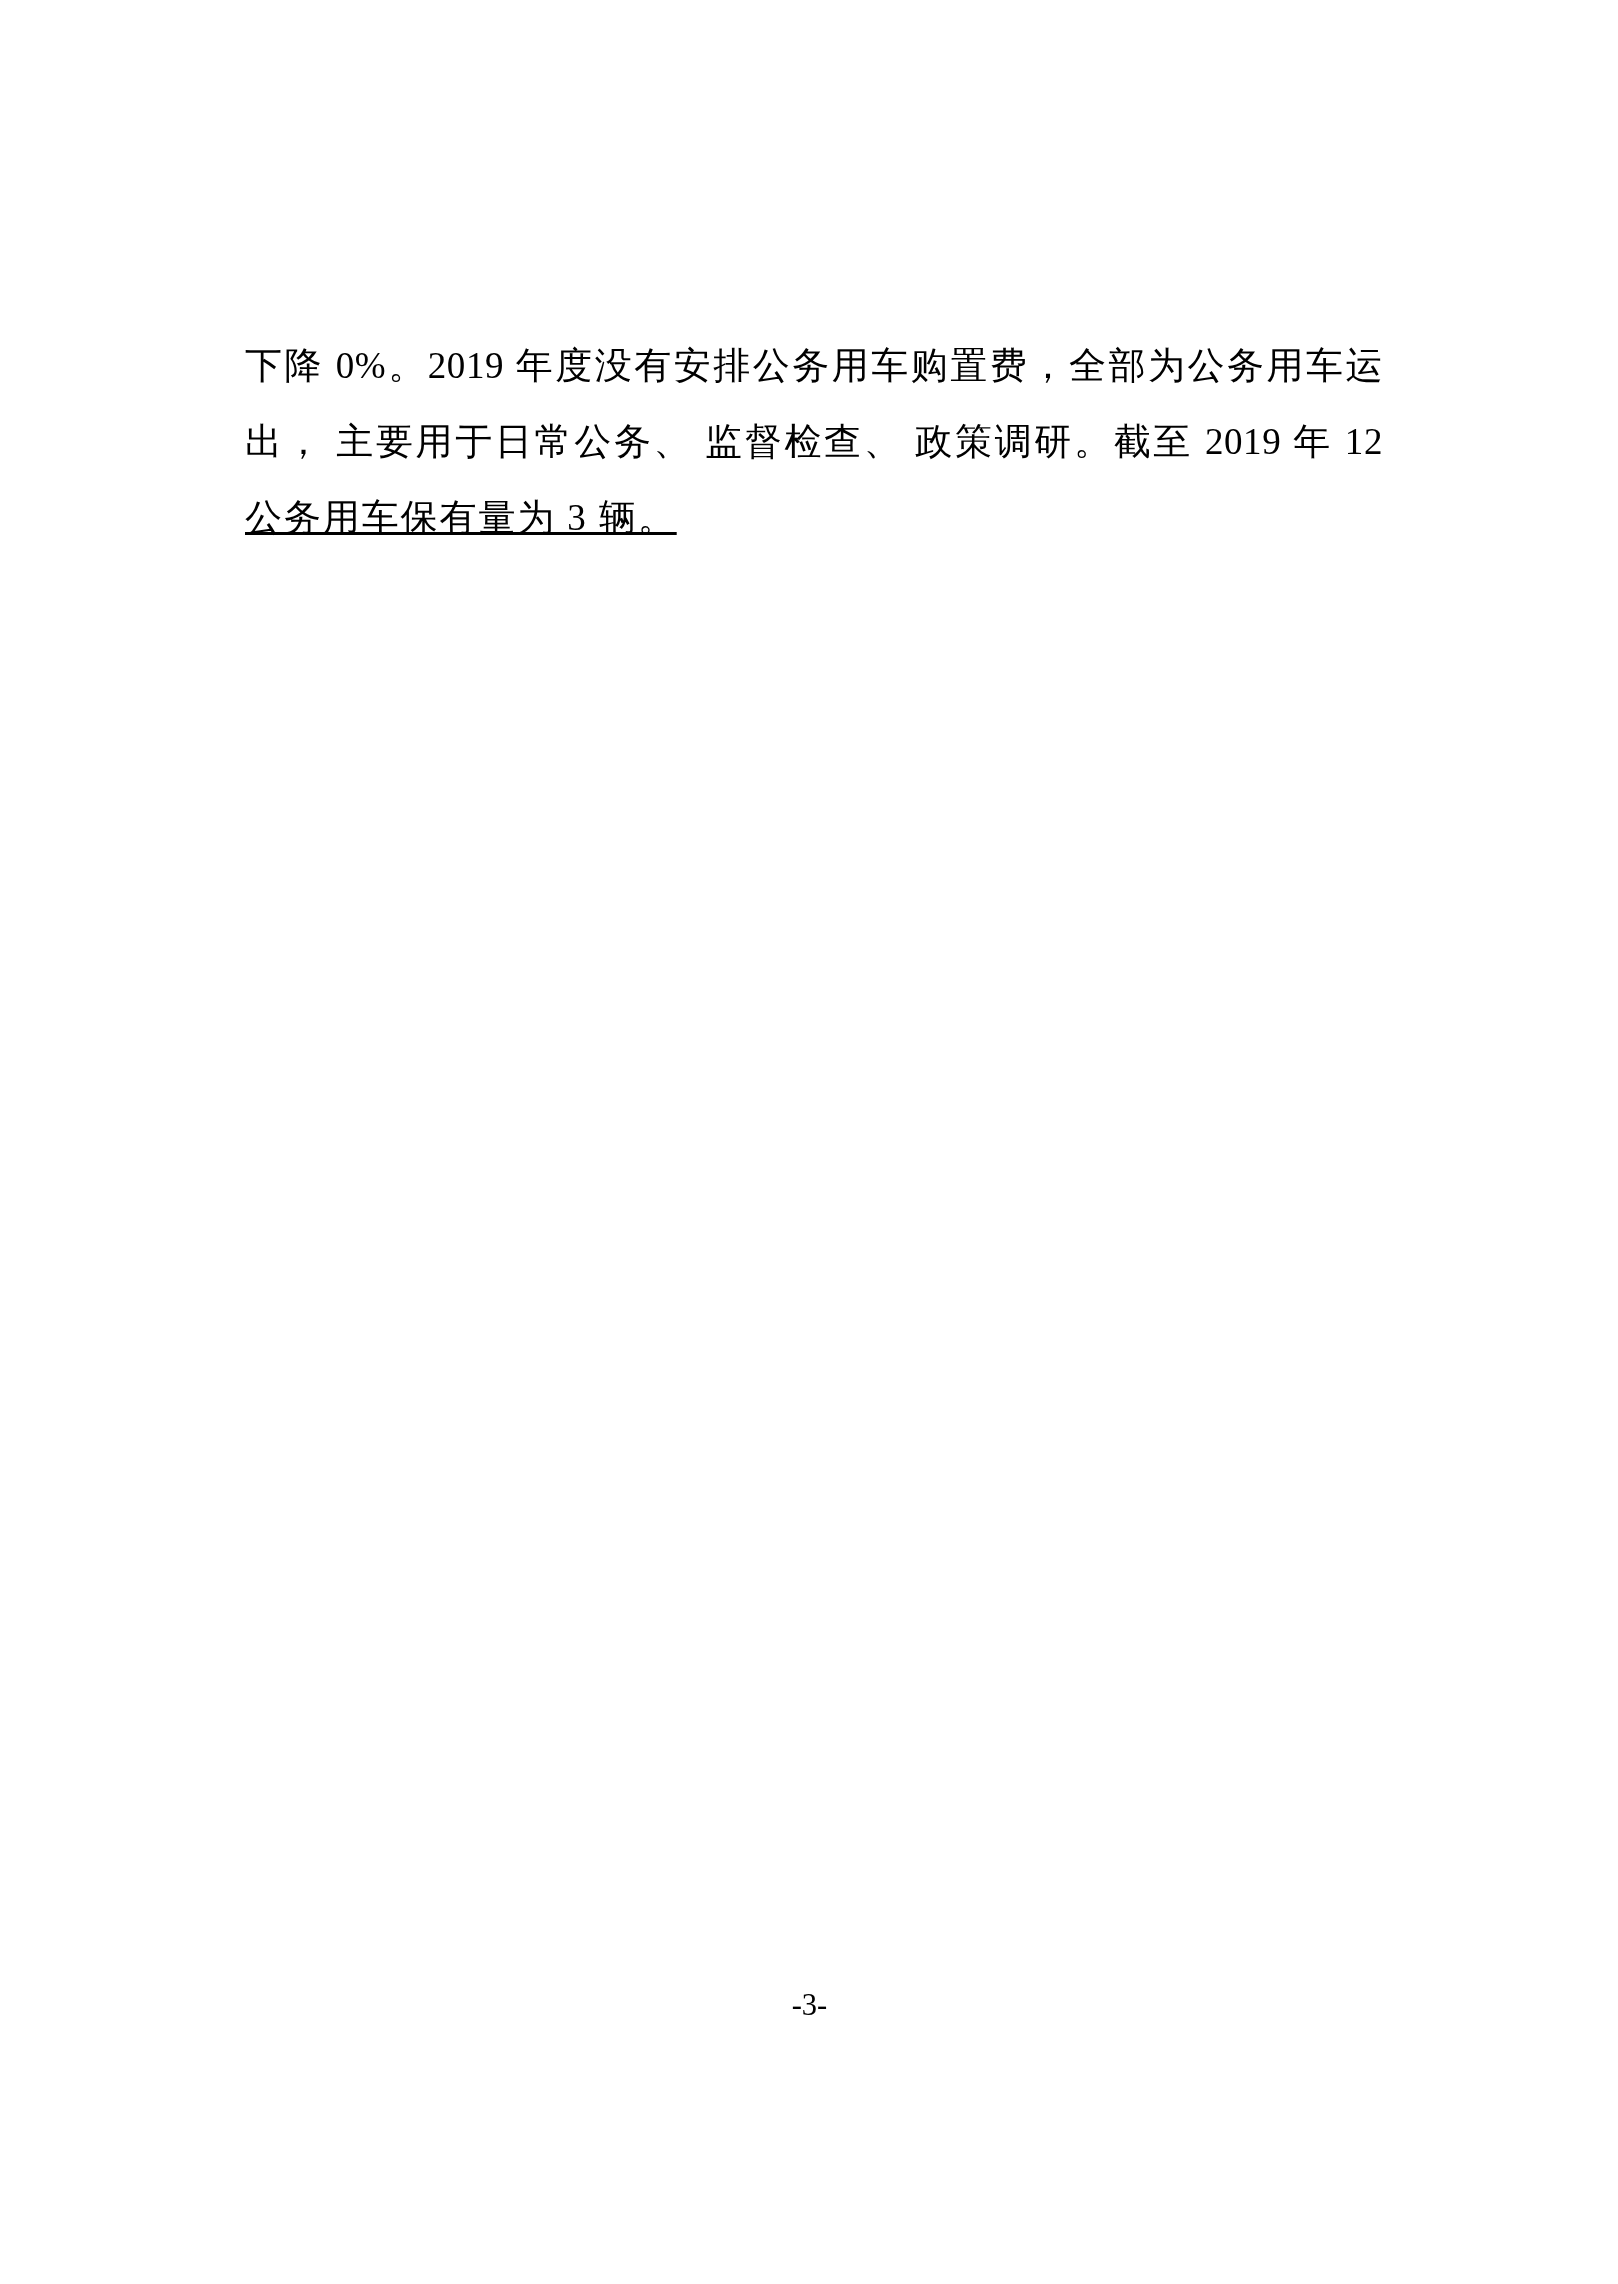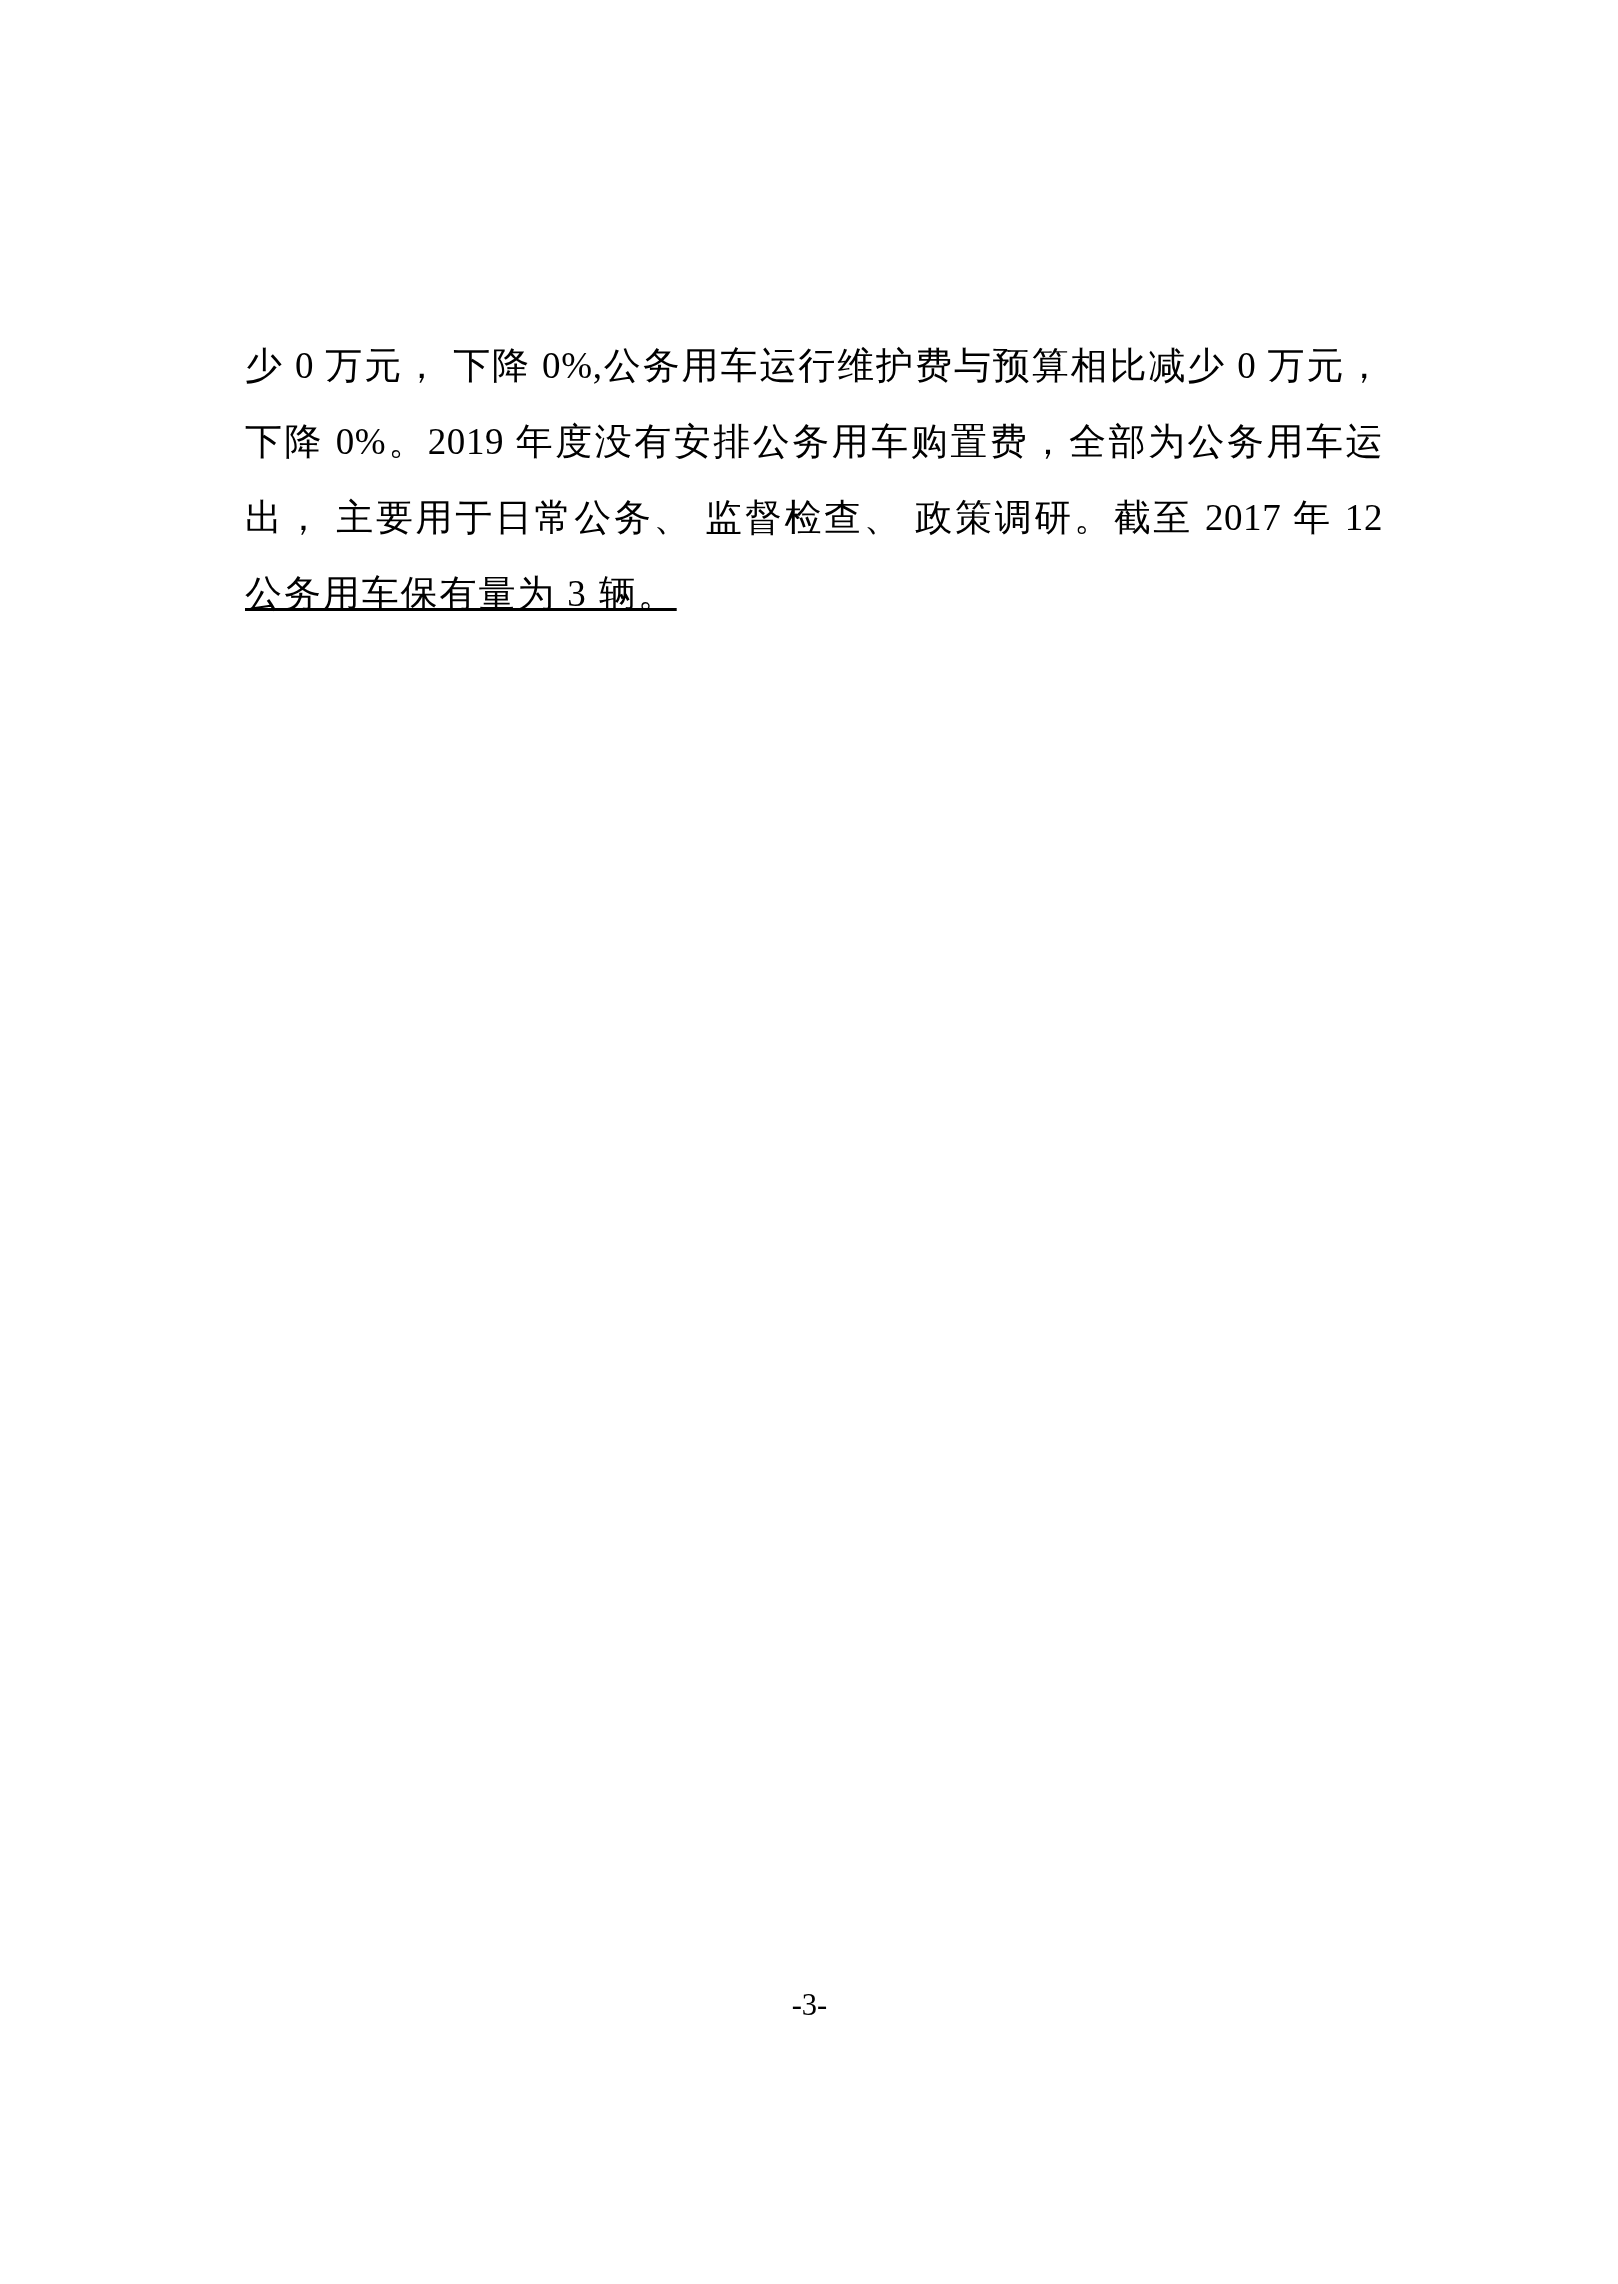--- a/index.html
+++ b/index.html
@@ -50,22 +50,21 @@
     line-height: 39px;
     font-weight: 500;
   }
 </style>
 </head>
 <body>
 
 <div class="page">
 
   <div class="text-block">
-    <p class="para-line">少 0 万元， 下降 0%,公务用车运行维护费与预算相比减少 0 万元，</p>
     <p class="para-line">下降 0%。2019 年度没有安排公务用车购置费，全部为公务用车运</p>
-    <p class="para-line">出， 主要用于日常公务、 监督检查、 政策调研。截至 2017 年 12</p>
+    <p class="para-line">出， 主要用于日常公务、 监督检查、 政策调研。截至 2019 年 12</p>
     <p class="para-line last-line">公务用车保有量为 3 辆。</p>
   </div>
 
   <div class="footer">-3-</div>
 
 </div>
 
 
 </body></html>

